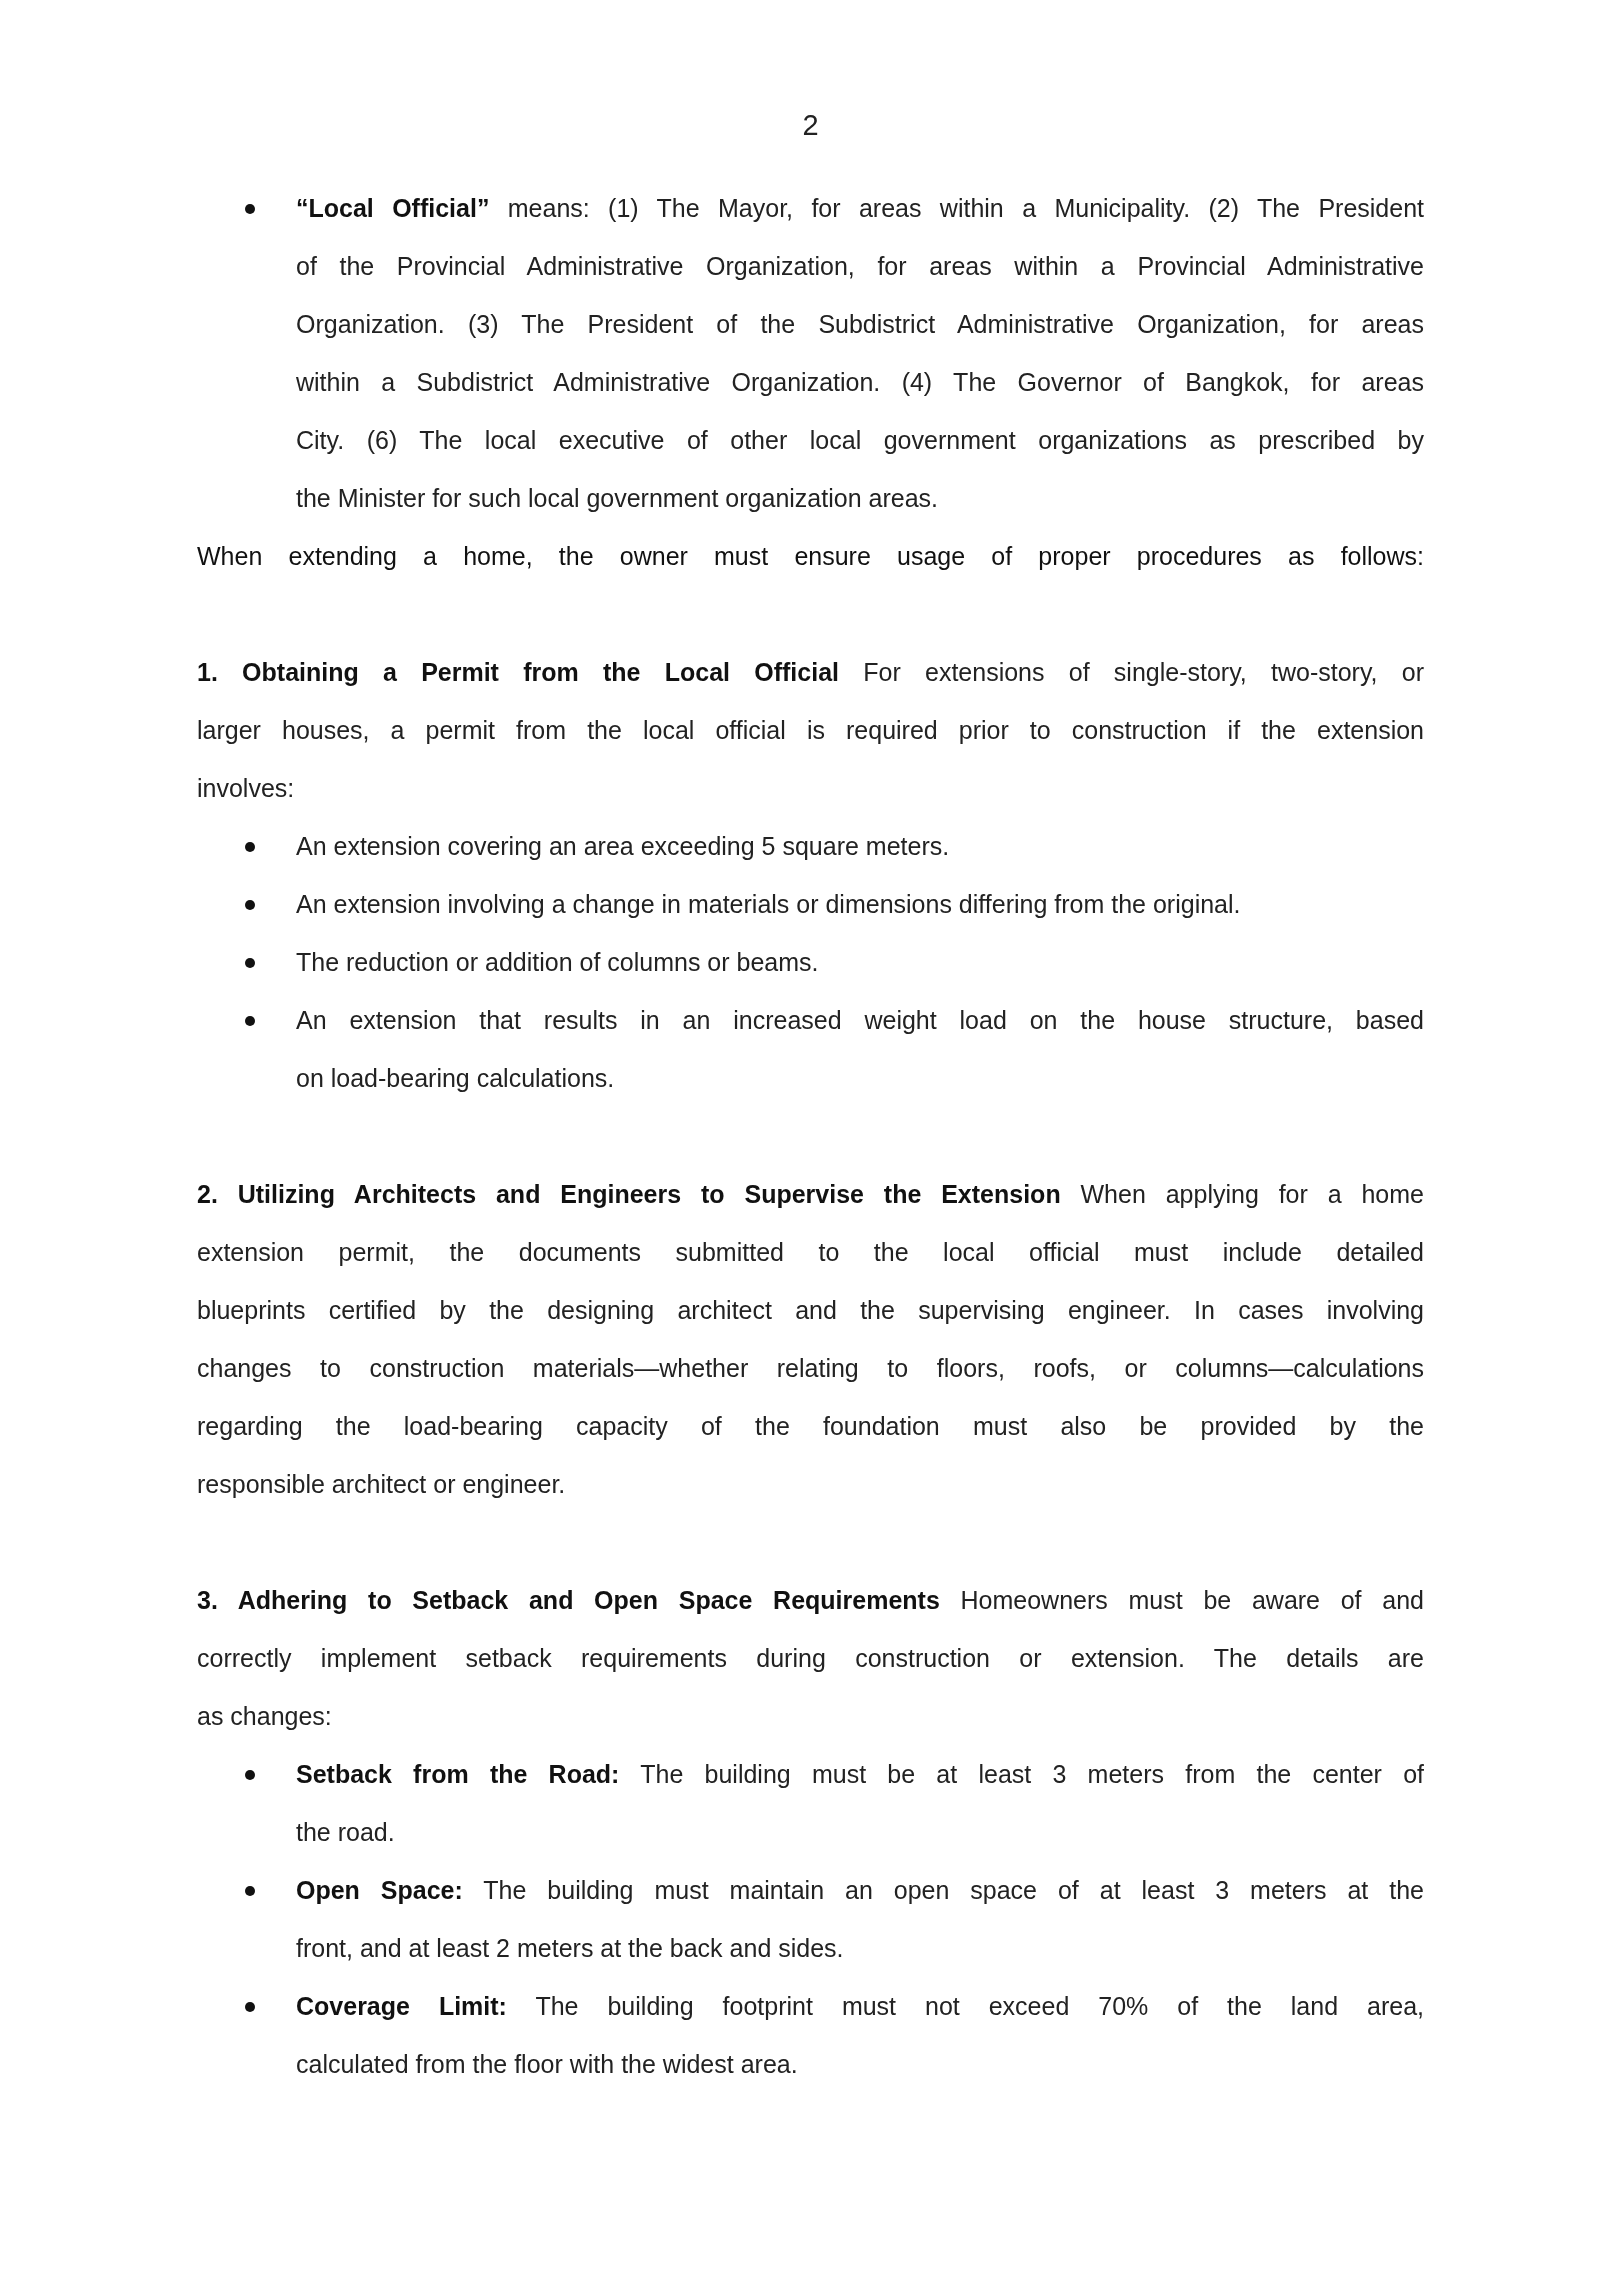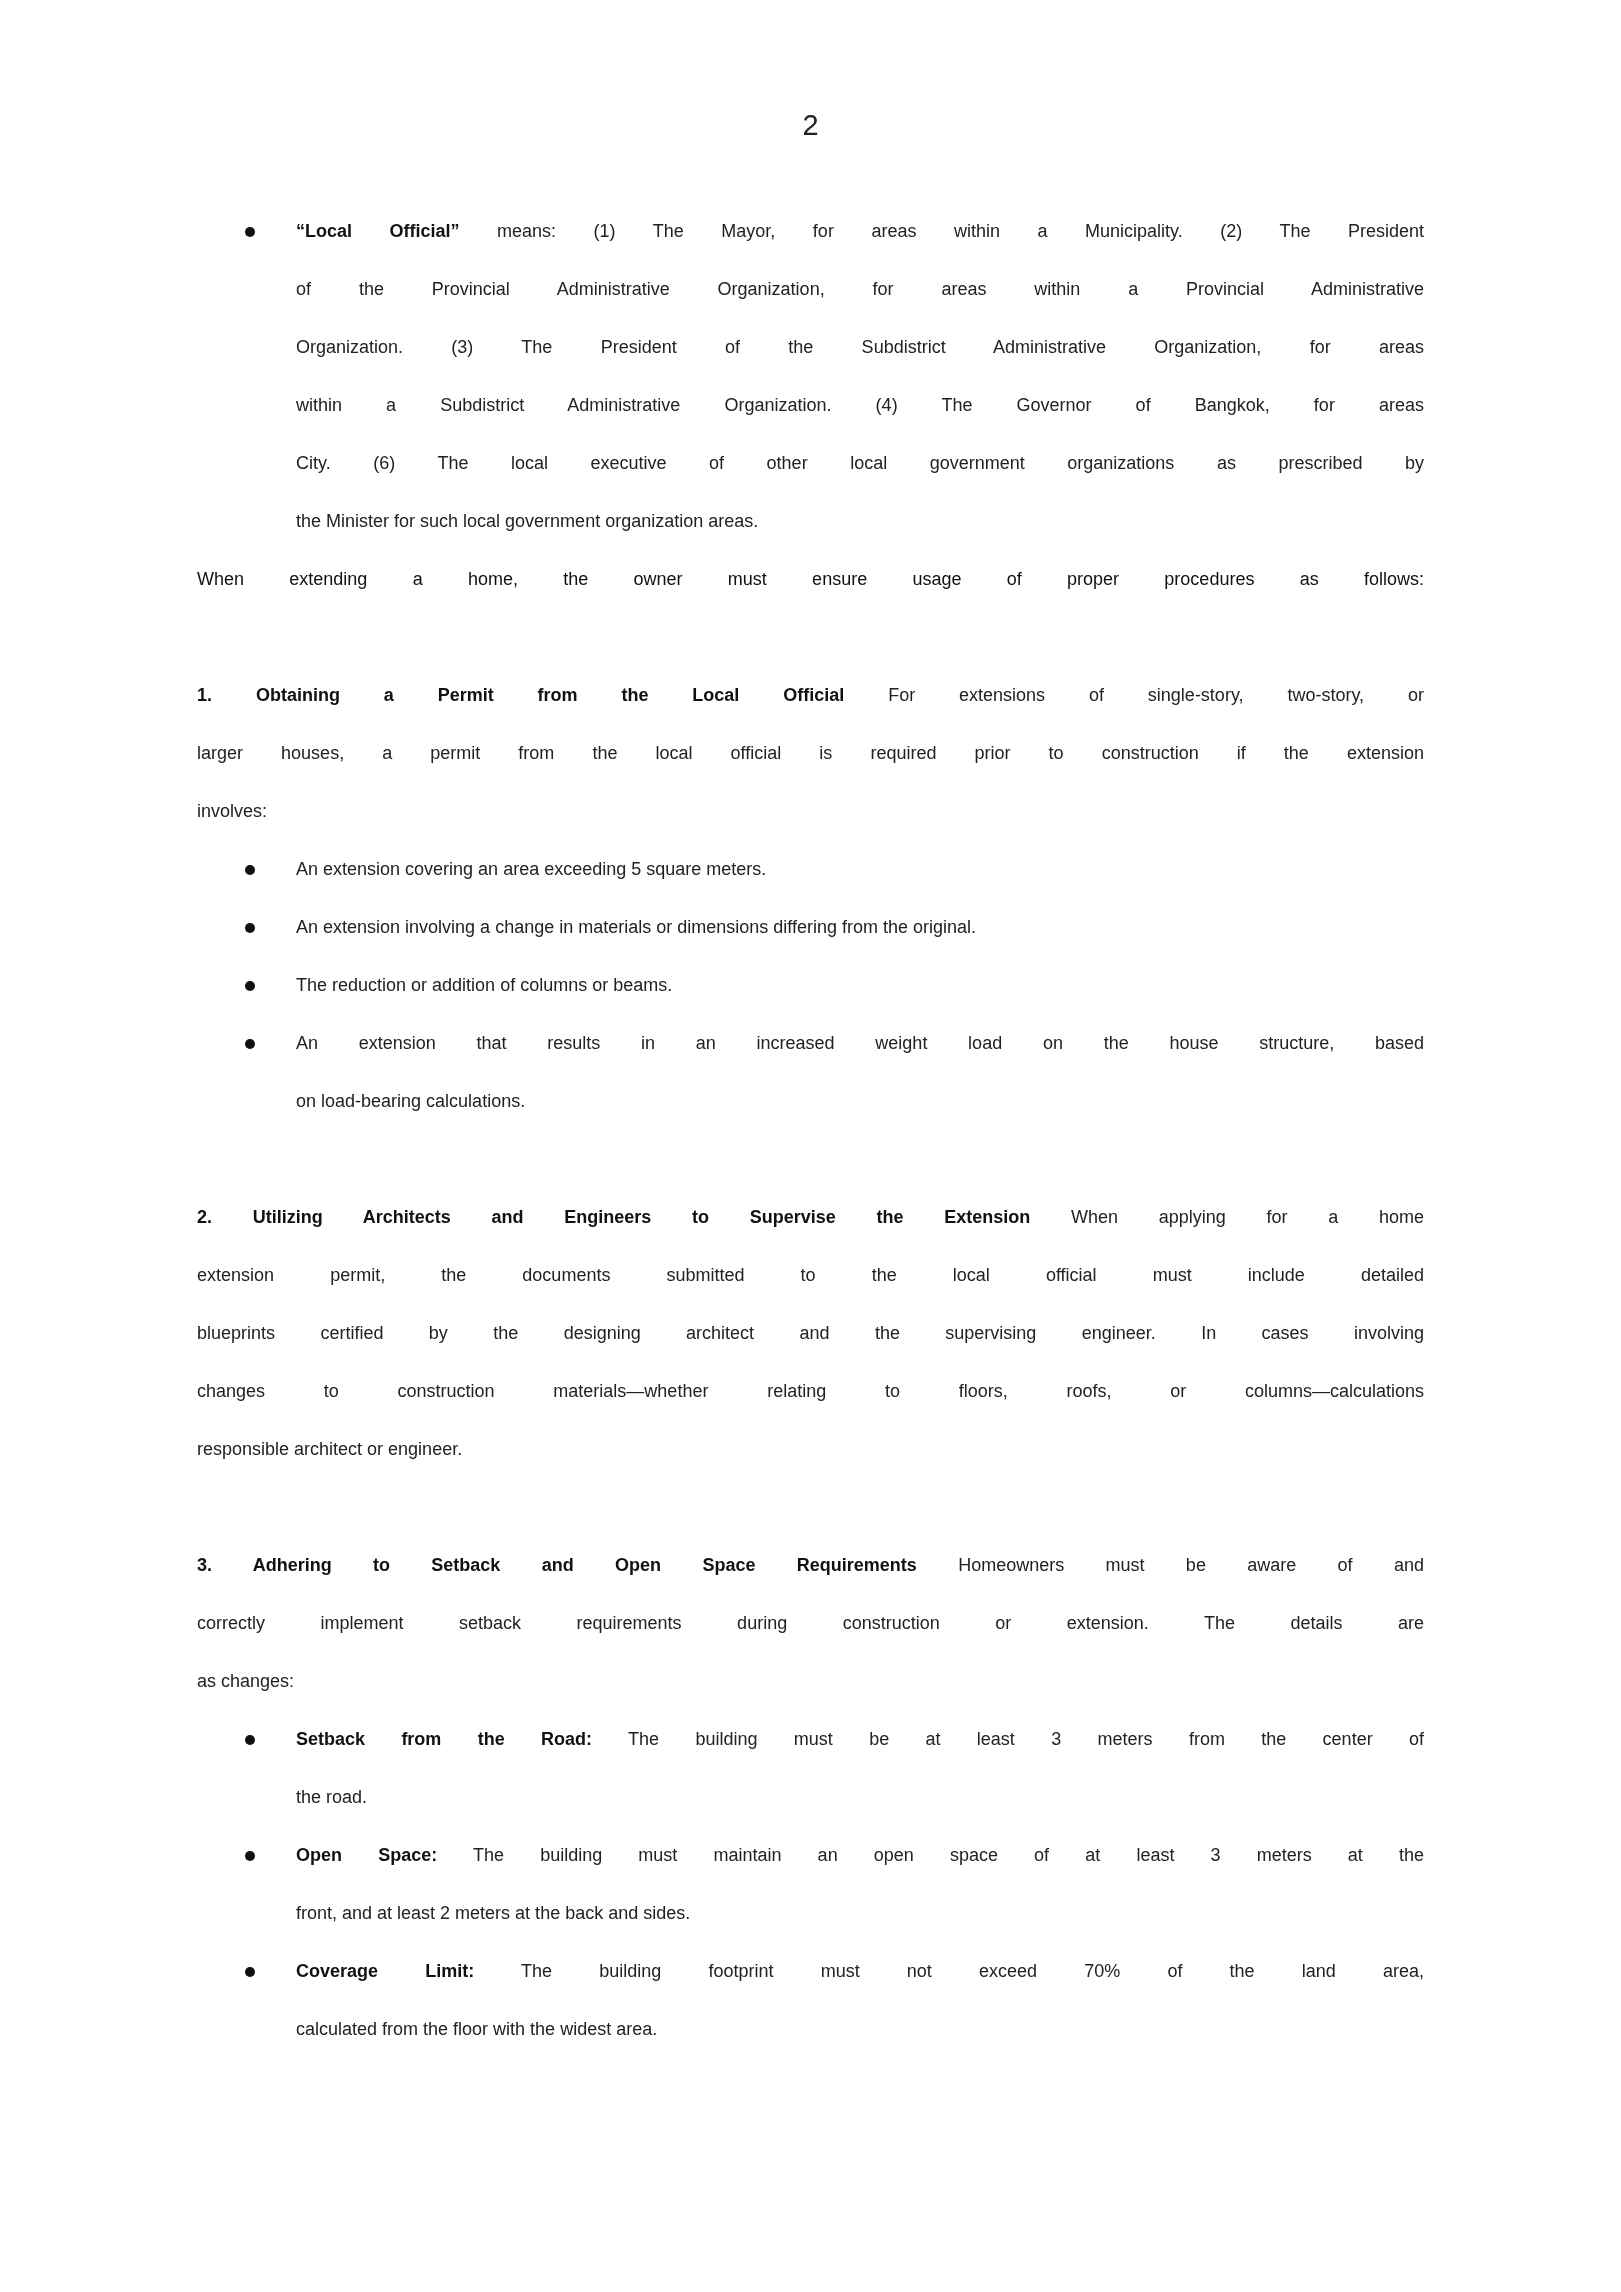--- a/index.html
+++ b/index.html
@@ -6,22 +6,22 @@
   body {
     width: 1621px; height: 2293px; position: relative; overflow: hidden;
     font-family: "Liberation Sans", sans-serif;
     color: #222222;
   }
   .page-number {
     position: absolute; left: 0; width: 1621px; top: 106px;
     text-align: center; font-size: 29px; line-height: 39px; color: #222;
   }
   .content {
-    position: absolute; left: 197px; top: 202px; width: 1227px;
-    font-size: 18px;
+    position: absolute; left: 197px; top: 179px; width: 1227px;
+    font-size: 25px;
   }
   .line {
     height: 58px; line-height: 58px; white-space: nowrap; overflow: visible;
   }
   .line.j { text-align: justify; text-align-last: justify; }
   .spacer { height: 58px; }
   .b { font-weight: bold; color: #111111; }
   .intro { font-weight: normal; color: #111111; }
   .bullet-item { position: relative; padding-left: 99px; }
   .bullet-dot {
@@ -84,20 +84,21 @@
     </div>
   </div>
 
   <div class="spacer"></div>
 
   <div>
     <div class="line j"><span class="b">2. Utilizing Architects and Engineers to Supervise the Extension</span><span> When applying for a home</span></div>
     <div class="line j">extension permit, the documents submitted to the local official must include detailed</div>
     <div class="line j">blueprints certified by the designing architect and the supervising engineer. In cases involving</div>
     <div class="line j">changes to construction materials—whether relating to floors, roofs, or columns—calculations</div>
+    <div class="line j">regarding the load-bearing capacity of the foundation must also be provided by the</div>
     <div class="line">responsible architect or engineer.</div>
   </div>
 
   <div class="spacer"></div>
 
   <div>
     <div class="line j"><span class="b">3. Adhering to Setback and Open Space Requirements</span><span> Homeowners must be aware of and</span></div>
     <div class="line j">correctly implement setback requirements during construction or extension. The details are</div>
     <div class="line">as changes:</div>
 

